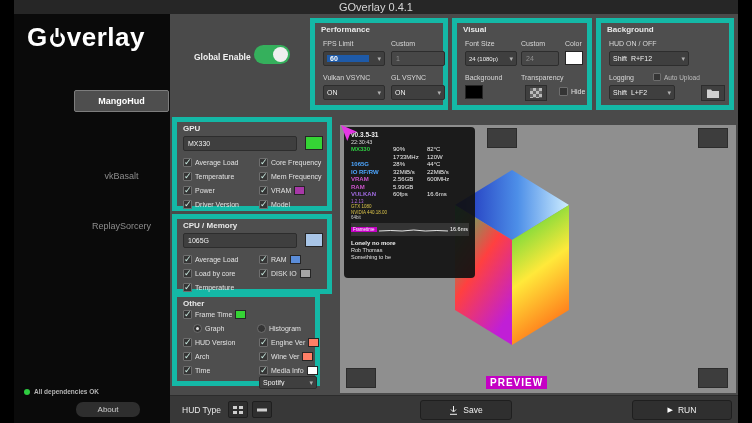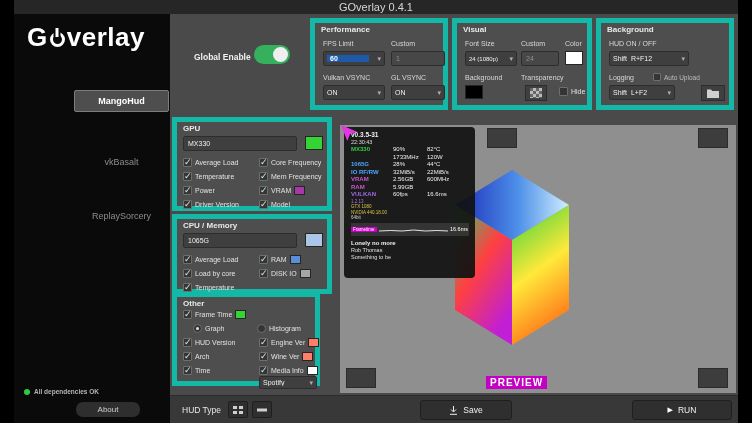--- a/index.html
+++ b/index.html
@@ -85,22 +85,22 @@
     </div>
     <div class="wbody">
 
       <aside class="sidebar">
         <div class="logo">
           <span>G</span>
           <span class="power"></span>
           <span>verlay</span>
         </div>
         <div class="nav-active">MangoHud</div>
-        <div class="nav-item" style="top:138px">vkBasalt</div>
-        <div class="nav-item" style="top:192px">ReplaySorcery</div>
+        <div class="nav-item" style="top:152px">vkBasalt</div>
+        <div class="nav-item" style="top:202px">ReplaySorcery</div>
         <div class="dep-status">
           <span class="dot"></span>
           <span>All dependencies OK</span>
         </div>
         <div class="about-btn">About</div>
       </aside>
 
       <main class="main">
 
         <div class="ge-label">Global Enable</div>

